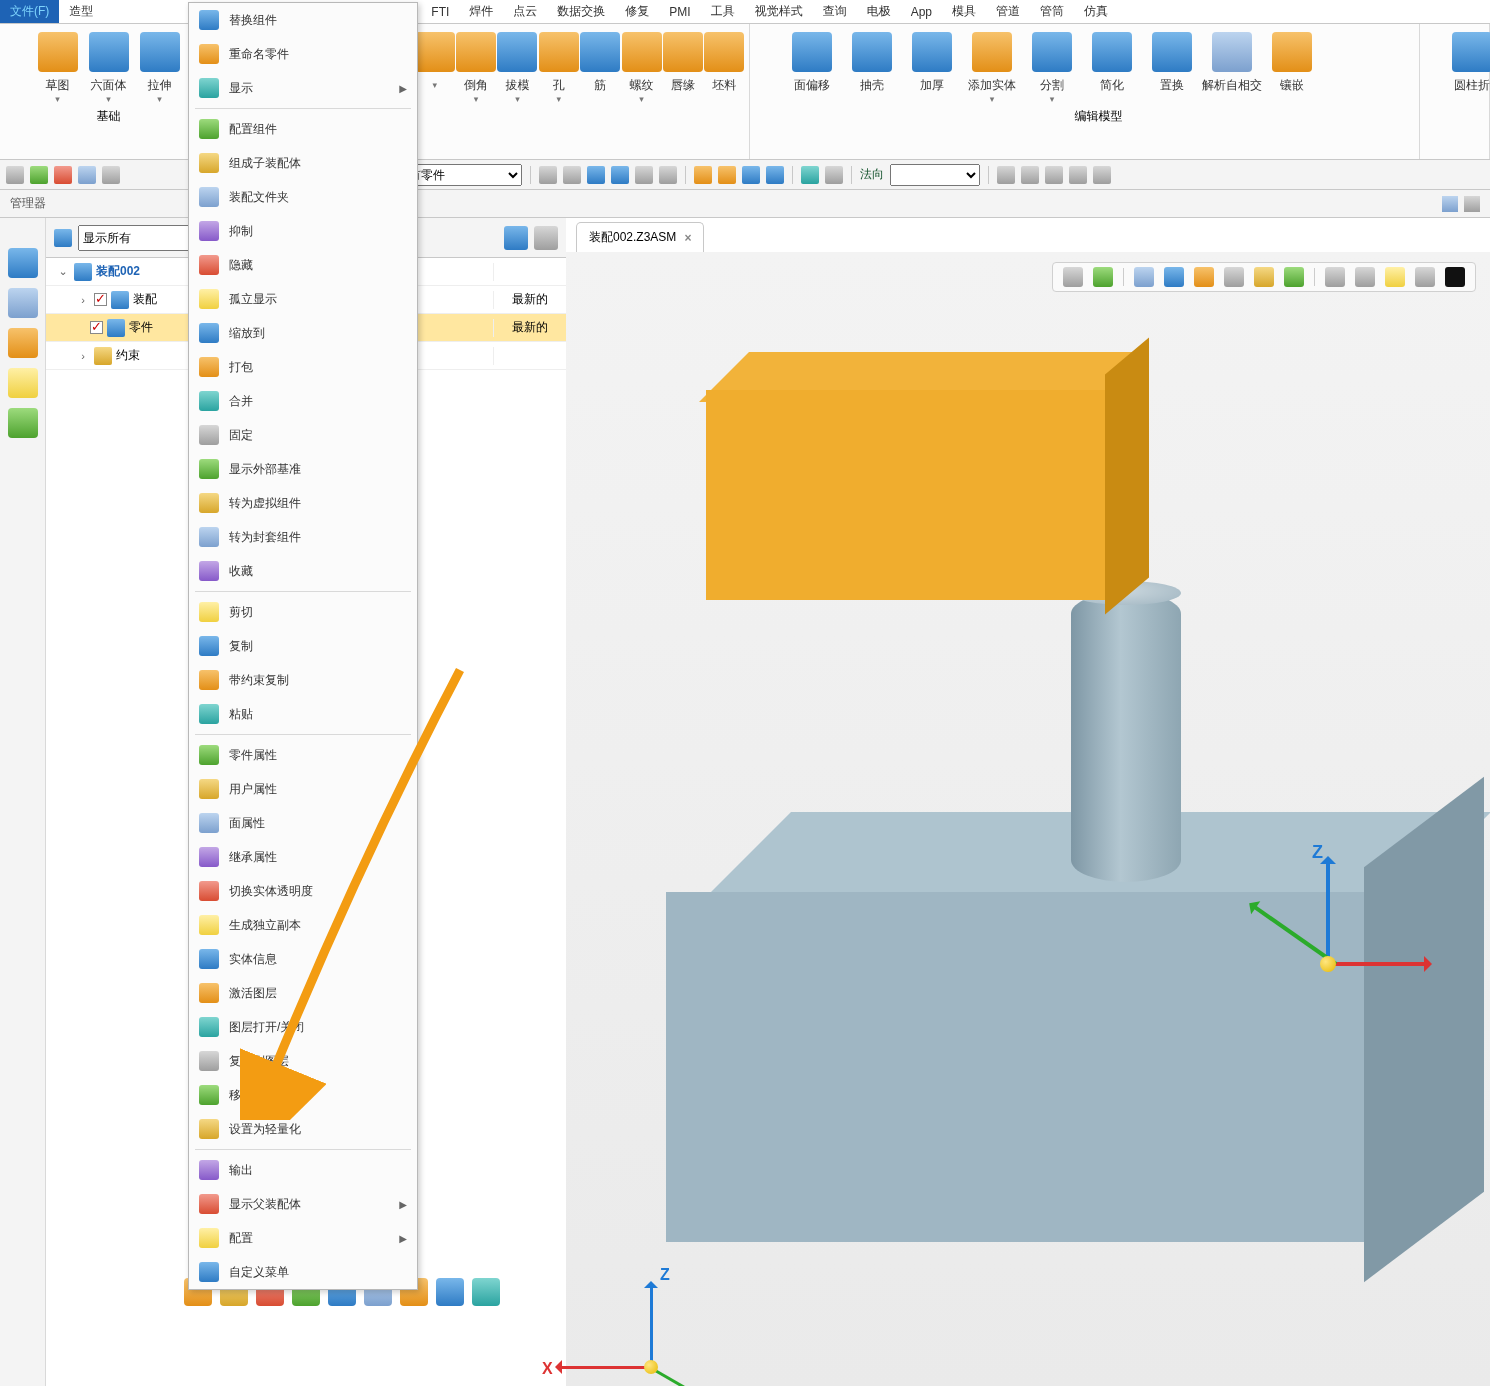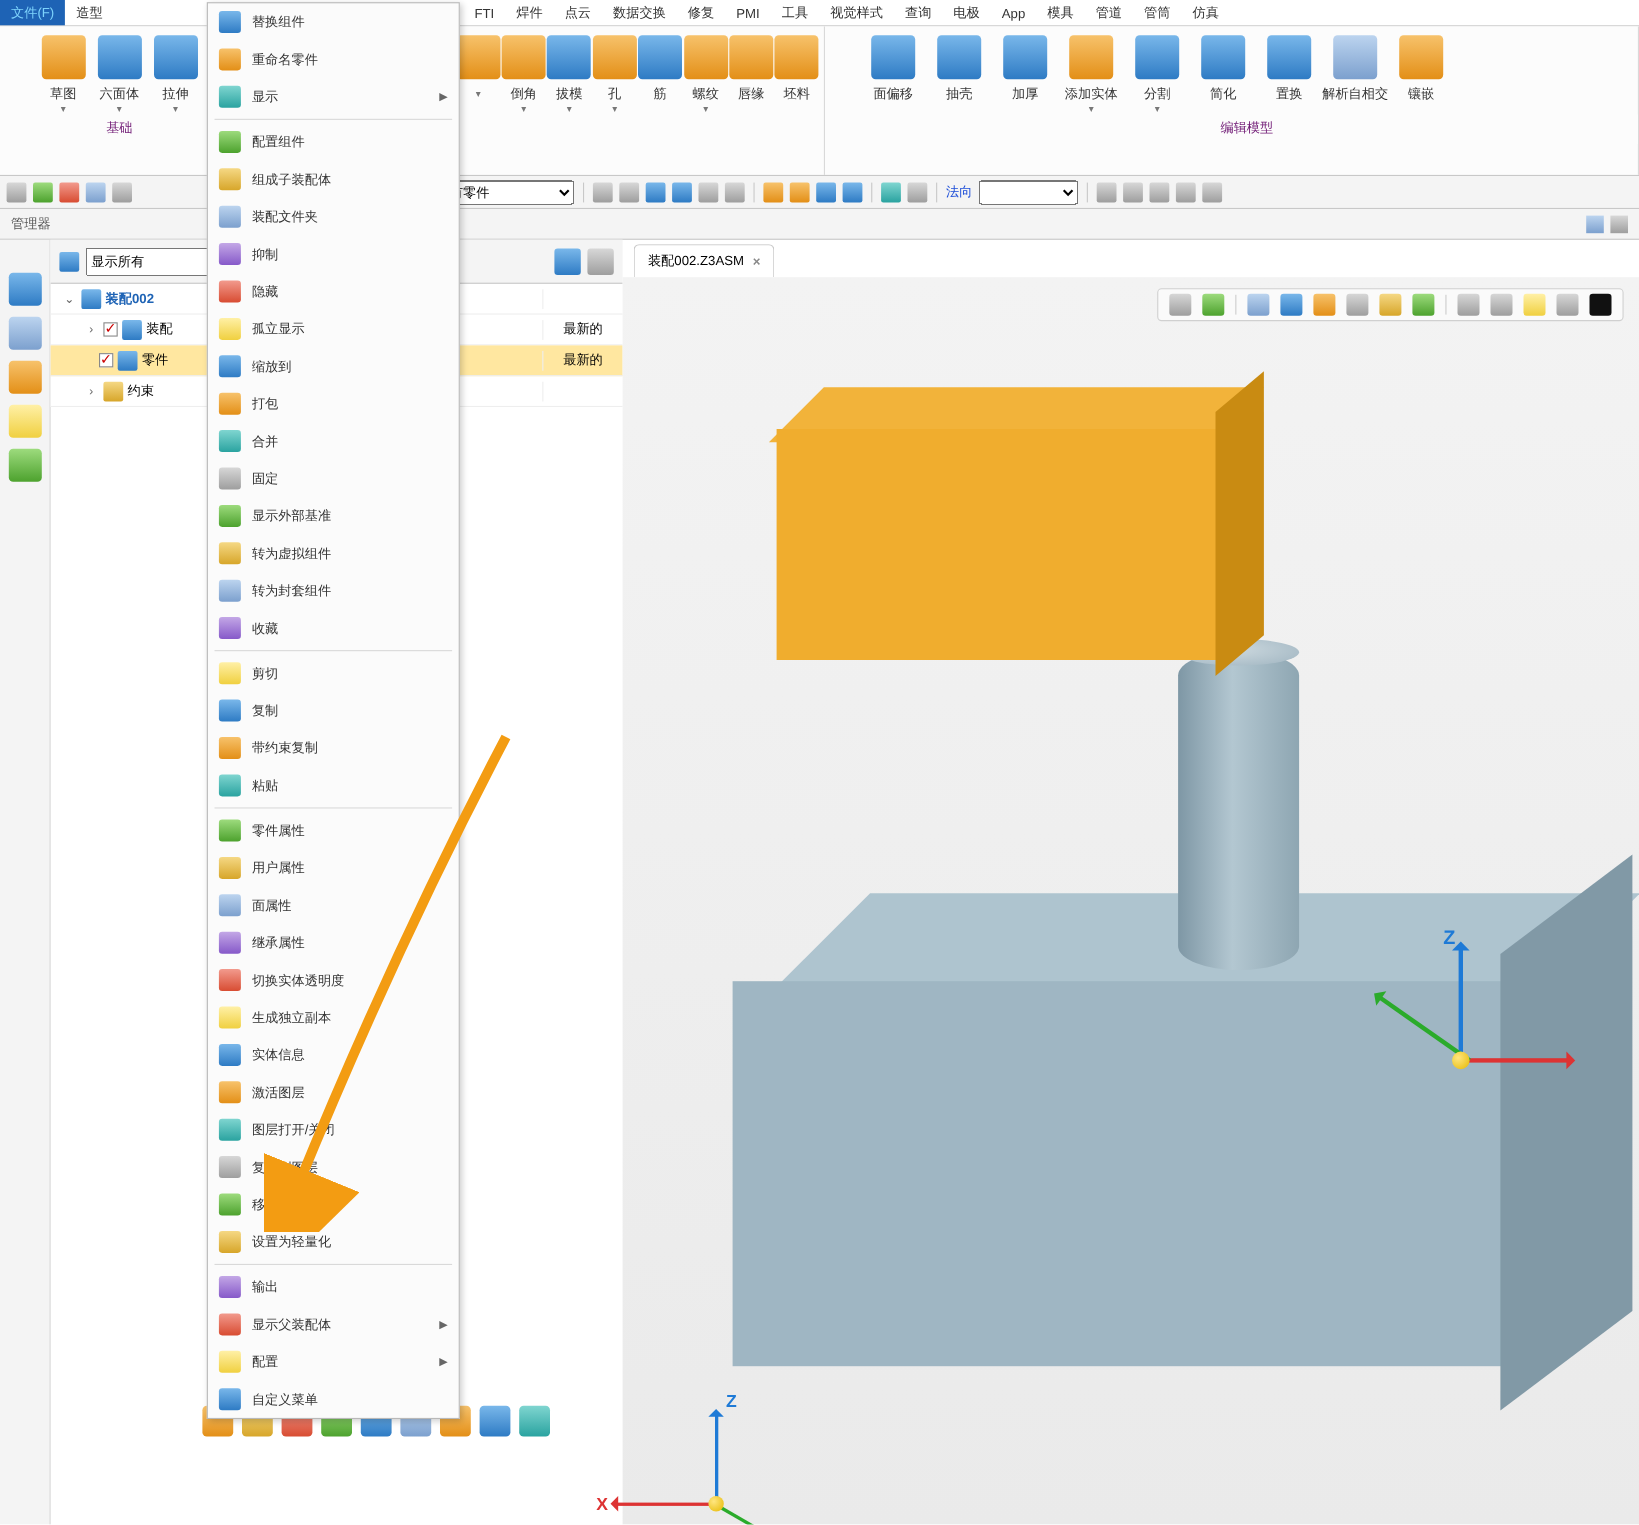--- a/index.html
+++ b/index.html
@@ -10,21 +10,21 @@
     .menubar .mi { padding:0 10px; display:flex; align-items:center; color:#333; cursor:pointer; white-space:nowrap; }
     .menubar .mi.active { background:#1e63b5; color:#7dd3fc; }
 
     
     .ribbon { height:136px; background:#fcfcfc; border-bottom:1px solid #c8c8c8; display:flex; position:relative; }
     .ribbon .grp { border-right:1px solid #d9d9d9; display:flex; flex-direction:column;padding-left:28px; }
     .ribbon .btns { display:flex; padding:4px 4px 0 4px; }
     .ribbon .gbtn { width:60px; display:flex; flex-direction:column; align-items:center; padding-top:4px; cursor:pointer; }
     .ribbon .gbtn .ico { width:40px; height:40px; border-radius:4px; }
     .ribbon .gbtn .lbl { margin-top:6px; text-align:center; color:#333; line-height:14px; }
-    .ribbon .gtitle { text-align:center; color:#701a75; padding:4px 0 6px 0; background:#fcfcfc; font-size:12px; }
+    .ribbon .gtitle { text-align:center; color:#000000; padding:4px 0 6px 0; background:#fcfcfc; font-size:12px; }
     .drop { font-size:9px; color:#777; margin-top:2px; }
 
     
     .qtb { height:30px; background:#f4f4f4; border-bottom:1px solid #c8c8c8; display:flex; align-items:center; padding:0 6px; gap:6px; }
     .qtb .sep { width:1px; height:18px; background:#c8c8c8; margin:0 2px; }
     .qtb .tico { width:18px; height:18px; border-radius:2px; cursor:pointer; }
     .qtb select { height:22px; min-width:130px; font-size:12px; }
 
     
     .manager-hdr { height:28px; background:#f4f4f4; border-bottom:1px solid #c8c8c8; display:flex; align-items:center; padding:0 10px; color:#555; font-size:12px; }
@@ -112,21 +112,21 @@
     .cOrange{background:linear-gradient(#f7c26b,#e38f17);}
     .cTeal{background:linear-gradient(#7fd5d0,#2aa3a0);}
     .cGray{background:linear-gradient(#d7d7d7,#9e9e9e);}
     .cGreen{background:linear-gradient(#9ddb7d,#4da22e);}
     .cRed{background:linear-gradient(#f29a8d,#d84c32);}
     .cGold{background:linear-gradient(#f5d884,#d7a62a);}
     .cPurple{background:linear-gradient(#c3a7e6,#8659c9);}
     .cLav{background:linear-gradient(#bcd4ef,#7ca0ce);}
     .cYell{background:linear-gradient(#fff0a6,#f0d040);}
 
-    .qtb .lbl{color:#1d4ed8;}
+    .qtb .lbl{color:#14532d;}
   </style>
 </head>
 <body>
 
 <div class="menubar">
   <div class="mi active">文件(F)</div>
   <div class="mi">造型</div>
   <div class="mi" style="width:230px"></div>
   <div class="mi">装配</div>
   <div class="mi">钣金</div>
@@ -245,20 +245,29 @@
           <div class="ico cLav"></div>
           <span class="lbl">解析自相交</span>
         </div>
       <div class="gbtn">
           <div class="ico cOrange"></div>
           <span class="lbl">镶嵌</span>
         </div>
     </div>
     <div class="gtitle">编辑模型</div>
   </div>
+  <div class="grp" style="width:70px">
+    <div class="btns">
+      <div class="gbtn">
+          <div class="ico cBlue"></div>
+          <span class="lbl">圆柱折</span>
+        </div>
+    </div>
+    <div class="gtitle"></div>
+  </div>
 </div>
 
 <div class="qtb">
   <div class="tico cGray"></div>
   <div class="tico cGreen"></div>
   <div class="tico cRed"></div>
   <div class="tico cLav"></div>
   <div class="tico cGray"></div>
   <div style="width:260px"></div>
   <select><option>仅有零件</option></select>

